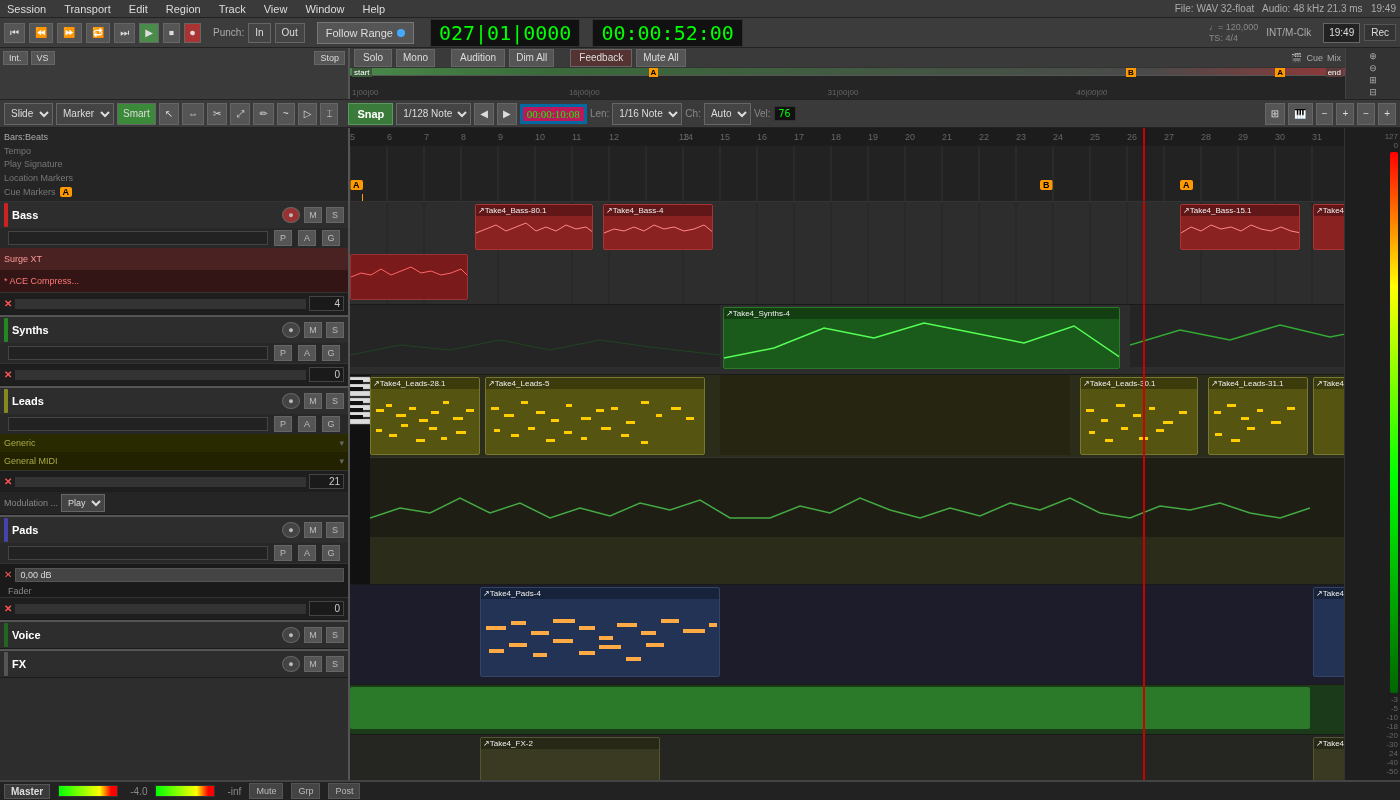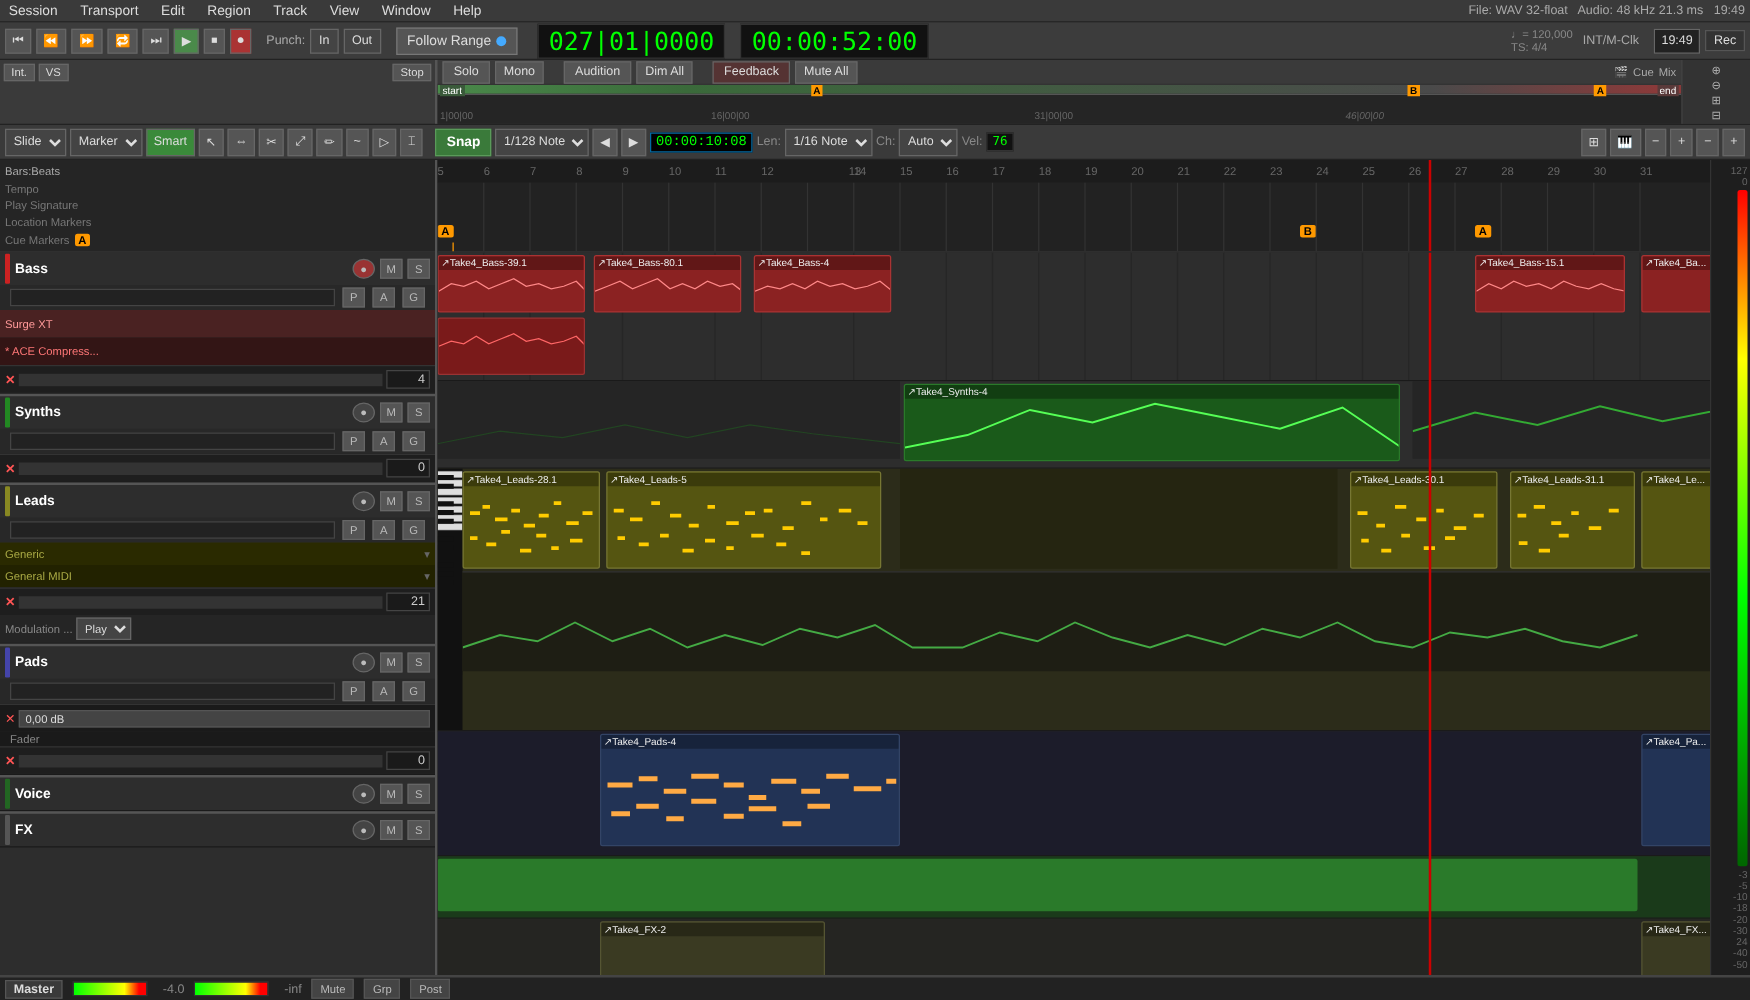--- a/index.html
+++ b/index.html
@@ -150,26 +150,26 @@
       background: #3a7a3a;
       border: 1px solid #5a9a5a;
       color: #fff;
       font-size: 11px;
       font-weight: bold;
       padding: 1px 8px;
       cursor: pointer;
       height: 22px;
     }
     .time-small {
-      background: #000000;
+      background: #be185d;
       color: #0f0;
-      font-family: Liberation Mono, monospace;
+      font-family: Liberation Serif, serif;
       font-size: 11px;
       padding: 1px 4px;
-      border: 1px solid #0369a1;
+      border: 3px solid #0369a1;
     }
 
     
     .app {
       display: flex;
       flex-direction: column;
       height: 800px;
       width: 1400px;
       overflow: hidden;
     }
@@ -734,26 +734,20 @@
             <line x1="629" y1="0" x2="629" y2="200" stroke="#262626" stroke-width="1"></line>
             <line x1="666" y1="0" x2="666" y2="200" stroke="#262626" stroke-width="1"></line>
             <line x1="703" y1="0" x2="703" y2="200" stroke="#262626" stroke-width="1"></line>
             <line x1="740" y1="0" x2="740" y2="200" stroke="#262626" stroke-width="1"></line>
             <line x1="777" y1="0" x2="777" y2="200" stroke="#262626" stroke-width="1"></line>
             <line x1="851" y1="0" x2="851" y2="200" stroke="#262626" stroke-width="1"></line>
             <line x1="925" y1="0" x2="925" y2="200" stroke="#262626" stroke-width="1"></line>
             <line x1="962" y1="0" x2="962" y2="200" stroke="#262626" stroke-width="1"></line>
           </svg>
 
-          <div style="position:absolute;left:0;top:2px;width:118px;height:46px;background:#8b2222;border-radius:2px;overflow:hidden;border:1px solid #aa3333;">
-            <div style="font-size:8px;color:#eee;padding:1px 2px;white-space:nowrap;background:rgba(0,0,0,0.3);">↗Take4_Bass-39.1</div>
-            <svg width="100%" height="32" style="position:absolute;bottom:0;">
-              <polyline points="0,16 10,10 20,12 30,8 40,14 50,10 60,6 70,12 80,10 90,14 100,12 110,8 118,16" fill="none" stroke="#ff8888" stroke-width="1"></polyline>
-            </svg>
-          </div>
 
           <div style="position:absolute;left:0;top:52px;width:118px;height:46px;background:#7a1a1a;border-radius:2px;overflow:hidden;border:1px solid #993333;">
             <svg width="100%" height="44">
               <polyline points="0,22 10,18 20,20 30,14 40,20 50,16 60,12 70,18 80,16 90,20 100,18 110,14 118,22" fill="none" stroke="#ff6666" stroke-width="1"></polyline>
             </svg>
           </div>
 
           <div style="position:absolute;left:125px;top:2px;width:118px;height:46px;background:#8b2222;border-radius:2px;overflow:hidden;border:1px solid #aa3333;">
             <div style="font-size:8px;color:#eee;padding:1px 2px;white-space:nowrap;background:rgba(0,0,0,0.3);">↗Take4_Bass-80.1</div>
             <svg width="100%" height="32" style="position:absolute;bottom:0;">
@@ -976,21 +970,21 @@
 
           <div style="position:absolute;left:963px;top:2px;width:80px;height:52px;background:#3a3a22;border-radius:2px;overflow:hidden;border:1px solid #555533;">
             <div style="font-size:8px;color:#eee;padding:1px 2px;background:rgba(0,0,0,0.3);">↗Take4_FX...</div>
           </div>
         </div>
 
       </div>
 
     </div>
 
-    <div style="width:32px;background:#1e1e1e;border-left:1px solid #333;display:flex;flex-direction:column;align-items:flex-end;padding:4px 2px;font-size:8px;color:#666;overflow:hidden;">
+    <div style="width:56px;background:#1e1e1e;border-left:1px solid #333;display:flex;flex-direction:column;align-items:flex-end;padding:4px 2px;font-size:8px;color:#666;overflow:hidden;">
       <span>127</span>
       <span>0</span>
       <div style="flex:1;width:8px;background:linear-gradient(to bottom,#ff0000 0%,#ffff00 25%,#00ff00 60%,#006600 100%);margin:2px 0;border-radius:2px;"></div>
       <span>-3</span>
       <span>-5</span>
       <span>-10</span>
       <span>-18</span>
       <span>-20</span>
       <span>-30</span>
       <span>24</span>

